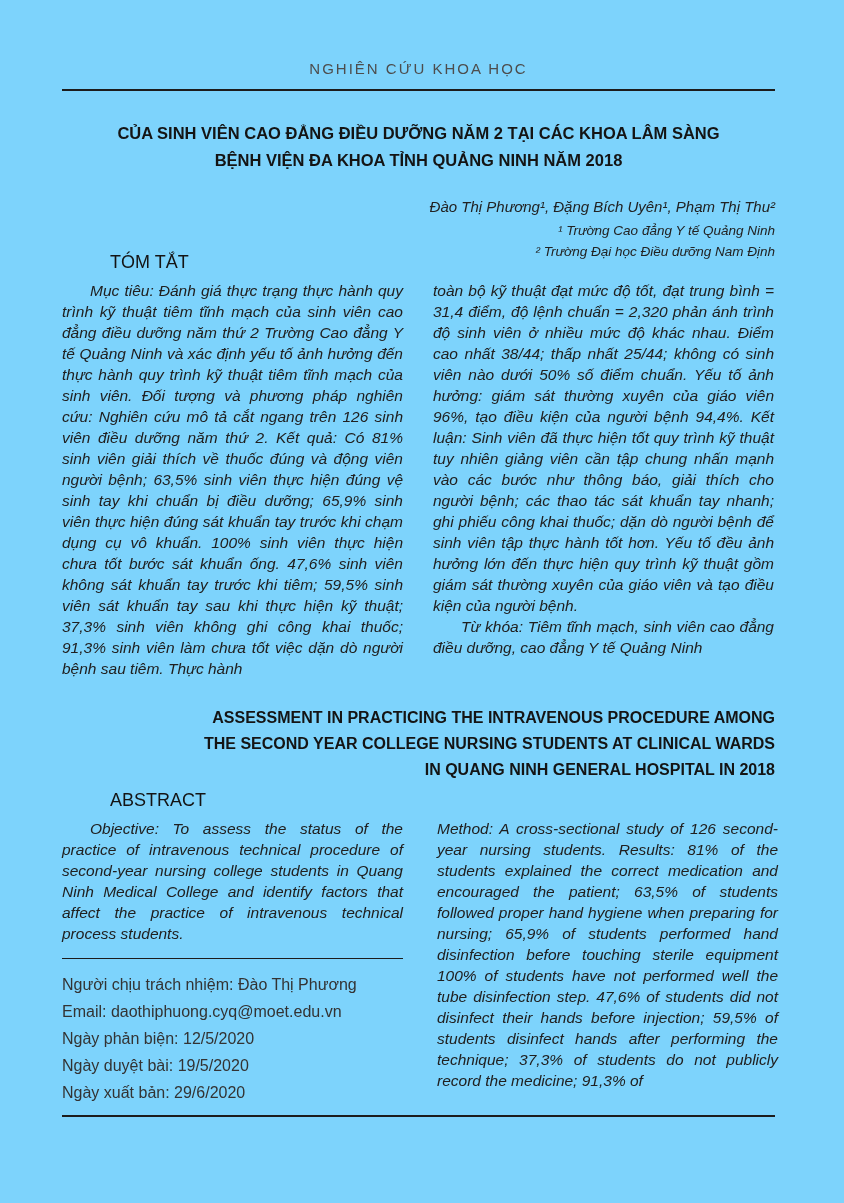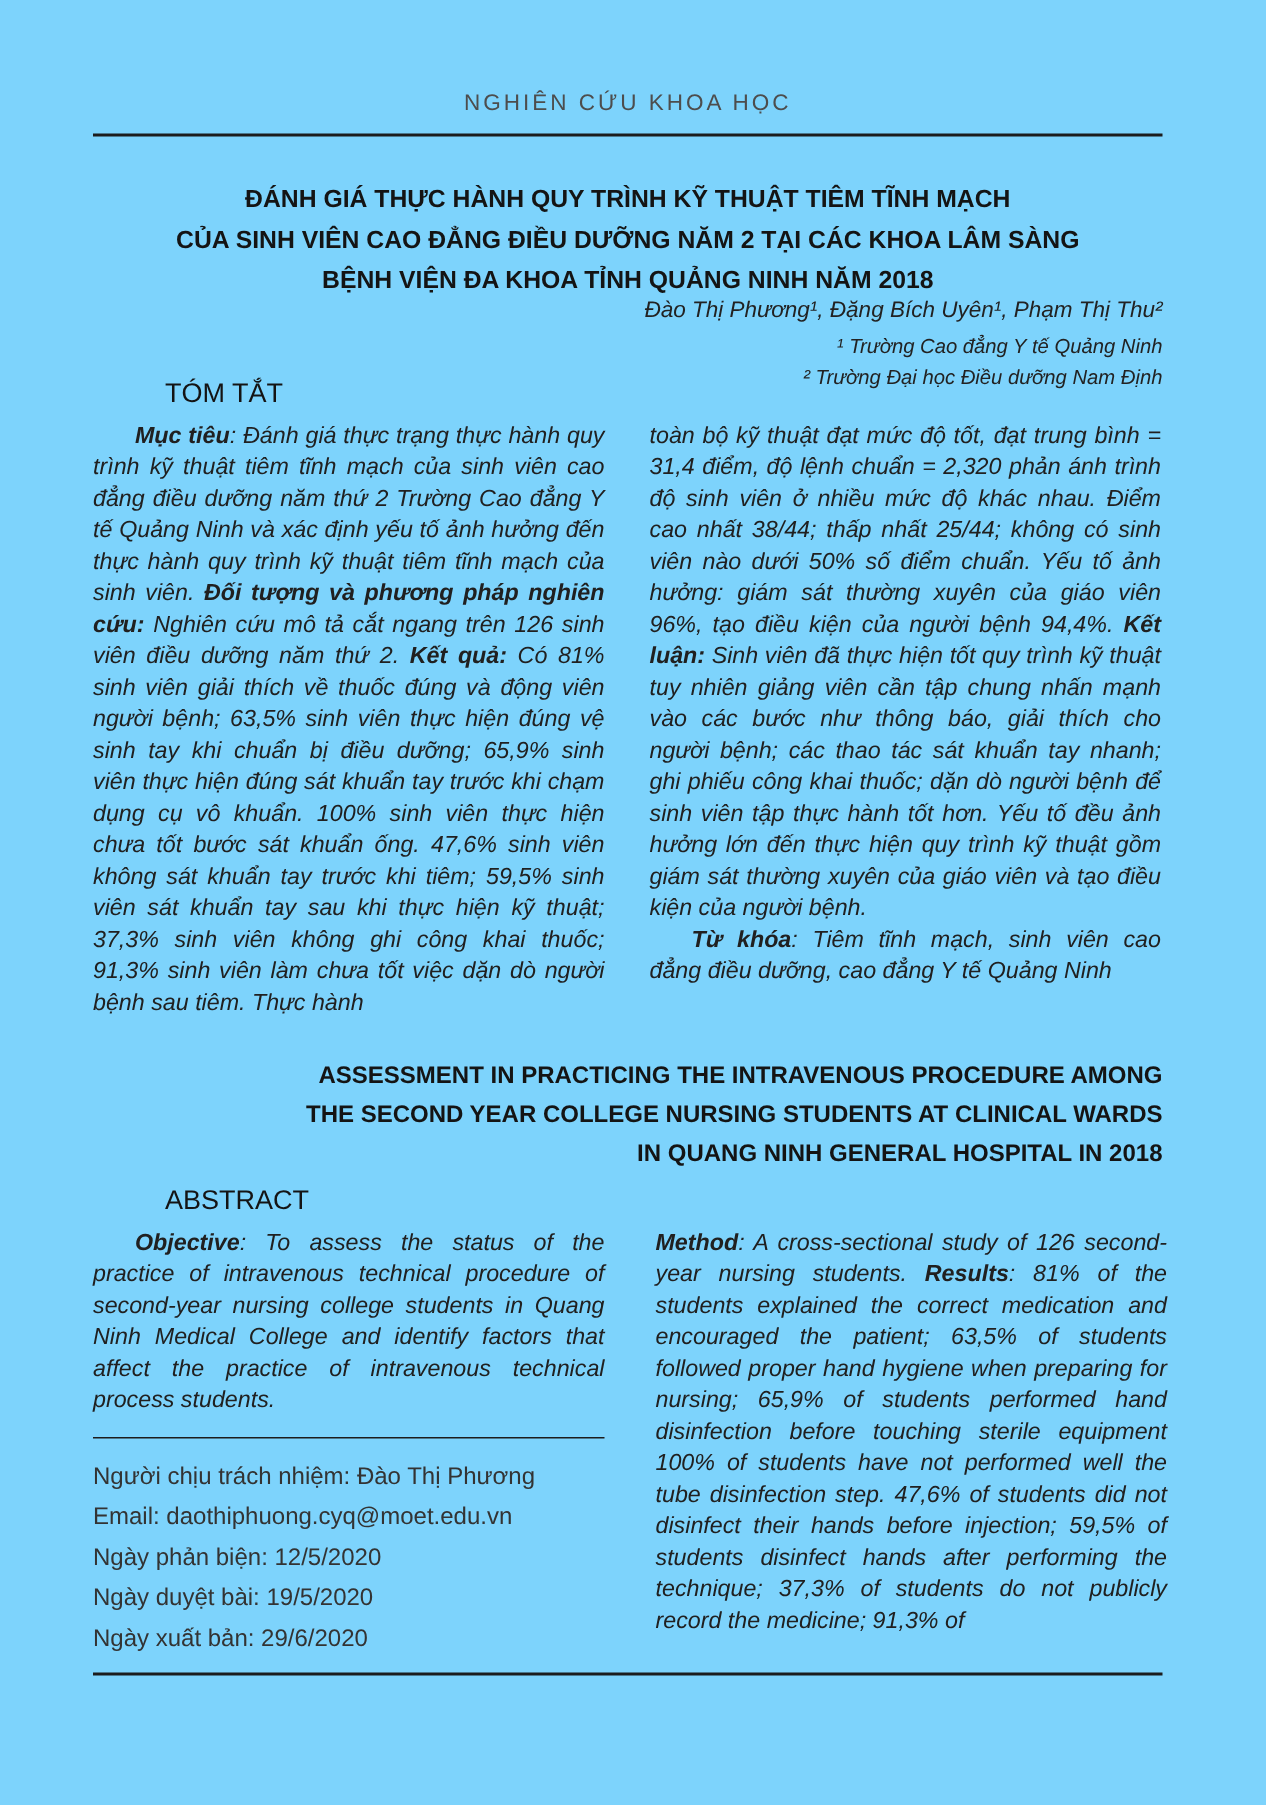--- a/index.html
+++ b/index.html
@@ -25,21 +25,21 @@
   
   .section-vn{position:absolute;top:252px;left:62px;width:713px;display:flex;gap:30px;}
   .section-en{position:absolute;top:790px;left:62px;width:713px;display:flex;gap:34px;}
   .col{width:341px;flex:0 0 341px;}
   .sec-heading{font-weight:normal;font-size:18px;line-height:21px;margin:0 0 7px 0;padding-left:48px;color:#141414;}
   .abs-text{
     margin:0;font-style:italic;font-size:15.5px;line-height:21px;
     text-align:justify;color:#202020;
   }
   .indent{text-indent:28px;}
-  .b{font-weight:bold;}
+  .b{font-weight:normal;}
   .pad-head{padding-top:28px;}
   .kw{margin-top:0;}
   
   .title-en{
     position:absolute;top:705px;left:62px;width:713px;text-align:right;
     font-weight:bold;font-size:16px;line-height:26px;color:#141414;
   }
   
   .contact-rule{margin-top:14px;border-top:1.5px solid #1c1c1c;width:100%;}
   .contact{margin-top:12px;font-size:16px;line-height:27px;font-style:normal;color:#333;}
@@ -51,21 +51,20 @@
 </style>
 </head>
 <body>
 
 <div class="page">
 
   <div class="journal-header">NGHIÊN CỨU KHOA HỌC</div>
   <div class="header-rule"></div>
 
   <div class="title-vi">
-    <div>ĐÁNH GIÁ THỰC HÀNH QUY TRÌNH KỸ THUẬT TIÊM TĨNH MẠCH</div>
     <div>CỦA SINH VIÊN CAO ĐẲNG ĐIỀU DƯỠNG NĂM 2 TẠI CÁC KHOA LÂM SÀNG</div>
     <div>BỆNH VIỆN ĐA KHOA TỈNH QUẢNG NINH NĂM 2018</div>
   </div>
 
   <div class="byline">
     <div class="authors">Đào Thị Phương¹, Đặng Bích Uyên¹, Phạm Thị Thu²</div>
     <div class="affil">¹ Trường Cao đẳng Y tế Quảng Ninh</div>
     <div class="affil">² Trường Đại học Điều dưỡng Nam Định</div>
   </div>
 

